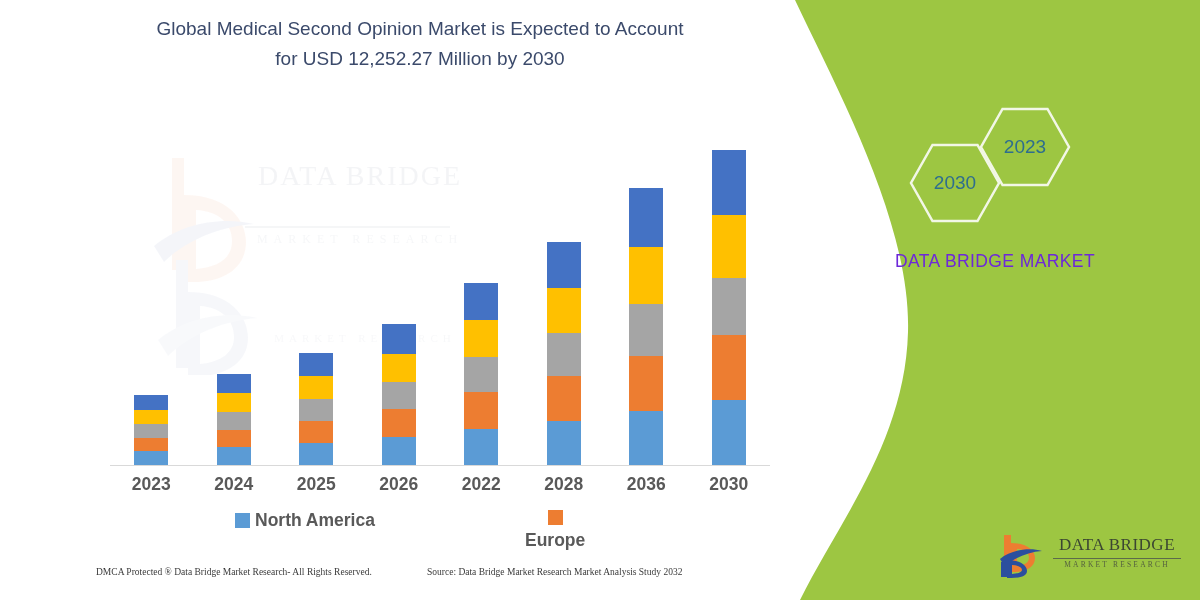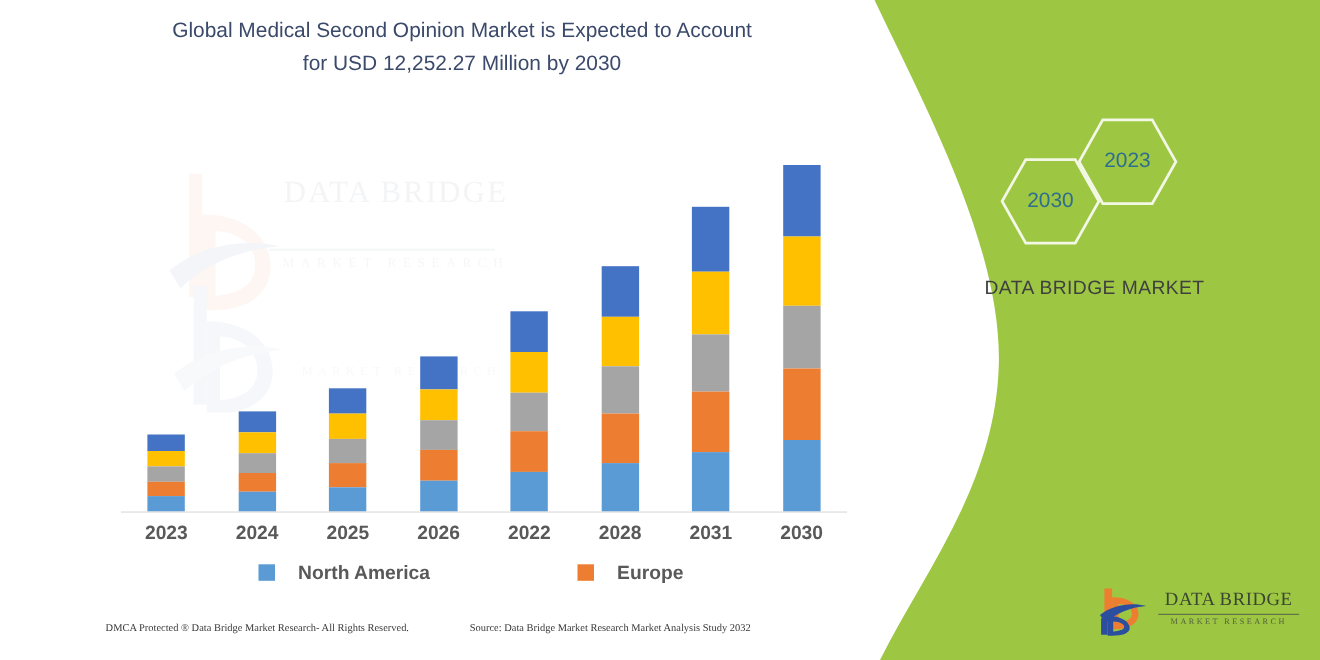--- a/index.html
+++ b/index.html
@@ -14,21 +14,21 @@
   .panel-title div{white-space:nowrap;}
 
   .hexwrap{position:absolute;top:115px;left:110px;width:300px;height:110px;}
   .hex{position:absolute;}
   .hex svg{display:block;overflow:visible;}
   .hex span{position:absolute;left:0;top:0;width:100%;height:100%;display:flex;align-items:center;
     justify-content:center;color:#2e6e8e;font-size:19px;font-family:"Liberation Sans",sans-serif;}
   .hex-2030{left:20px;top:28px;width:90px;height:80px;}
   .hex-2023{left:90px;top:-8px;width:90px;height:80px;}
 
-  .brandtext{position:absolute;top:248px;left:40px;width:350px;text-align:center;color:#404040;
+  .brandtext{position:absolute;top:248px;left:40px;width:350px;text-align:center;color:#6d28d9;
     font-size:17.5px;line-height:27px;letter-spacing:.4px;}
 
   
   .chart-title{position:absolute;top:14px;left:110px;width:620px;text-align:center;color:#3b4a6b;
     font-size:19px;line-height:30px;font-family:"Liberation Sans",sans-serif;}
   .chart-title div{white-space:nowrap;text-align:center;}
 
   
   .watermark{position:absolute;left:150px;top:150px;width:330px;height:230px;opacity:.5;}
   .wm-text{position:absolute;left:90px;top:10px;width:240px;text-align:center;
@@ -46,23 +46,23 @@
   .bar-slot{flex:1 1 0;height:100%;display:flex;align-items:flex-end;justify-content:center;}
   .bar{width:34px;display:flex;flex-direction:column;justify-content:flex-end;}
   .seg{width:100%;}
 
   .xlabels{position:absolute;left:110px;top:474px;width:660px;display:flex;}
   .xlabel{flex:1 1 0;text-align:center;color:#595959;font-size:17.5px;font-weight:bold;
     font-family:"Liberation Sans",sans-serif;}
 
   
   .legend{position:absolute;left:110px;top:510px;width:660px;height:30px;}
-  .legend-item{position:absolute;display:flex;align-items:center;gap:21px;}
+  .legend-item{position:absolute;display:flex;align-items:center;gap:5px;}
   .legend-item.i0{left:125px;}
-  .legend-item.i1{left:415px;}
+  .legend-item.i1{left:415px;flex-direction:column;}
   .swatch{width:15px;height:15px;display:block;}
   .legend-label{color:#595959;font-size:17.5px;font-weight:bold;font-family:"Liberation Sans",sans-serif;}
 
   
   .footer-left{position:absolute;left:96px;top:567px;color:#3a3a3a;font-size:9.5px;
     font-family:Liberation Serif, serif;white-space:nowrap;}
   .footer-right{position:absolute;left:427px;top:567px;color:#3a3a3a;font-size:9.5px;
     font-family:"Liberation Serif",serif;white-space:nowrap;}
 
   
@@ -207,21 +207,21 @@
     <div class="axis-line"></div>
   </div>
 
   <div class="xlabels" id="xlabels">
       <div class="xlabel">2023</div>
       <div class="xlabel">2024</div>
       <div class="xlabel">2025</div>
       <div class="xlabel">2026</div>
       <div class="xlabel">2022</div>
       <div class="xlabel">2028</div>
-      <div class="xlabel">2031</div>
+      <div class="xlabel">2036</div>
       <div class="xlabel">2030</div>
     </div>
 
   <div class="legend" id="legend">
       <div class="legend-item i0">
         <span class="swatch" style="background: rgb(91, 155, 213);"></span>
         <span class="legend-label">North America</span>
       </div>
       <div class="legend-item i1">
         <span class="swatch" style="background: rgb(237, 125, 49);"></span>

